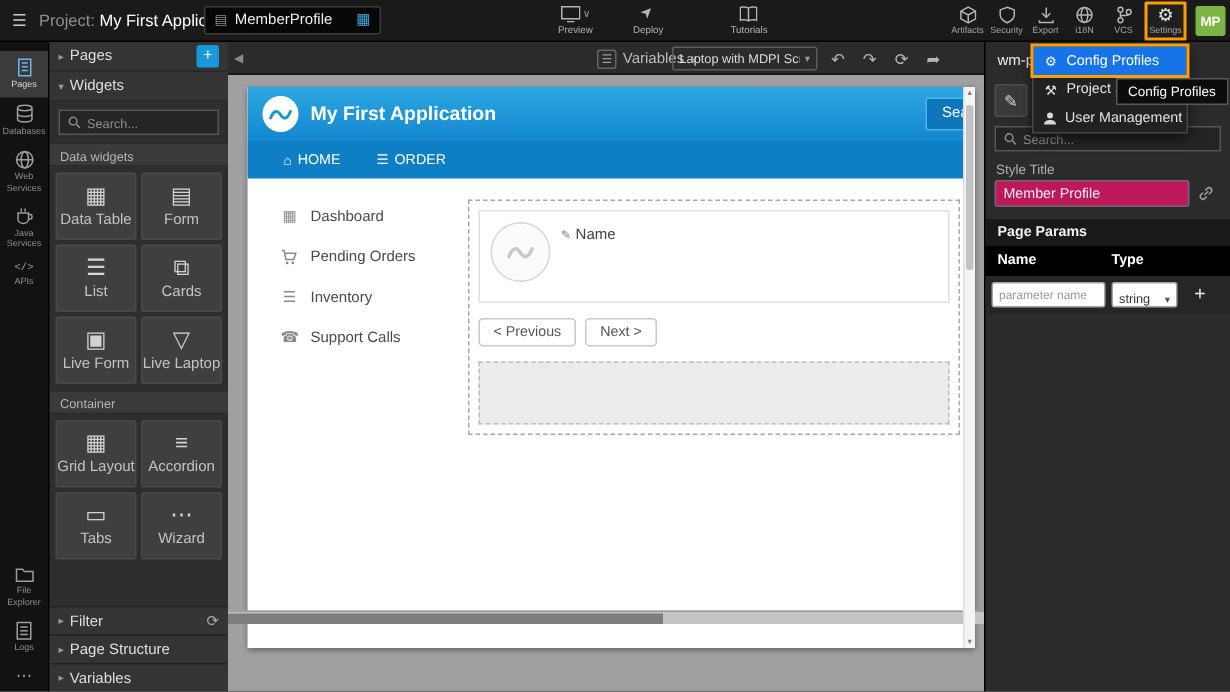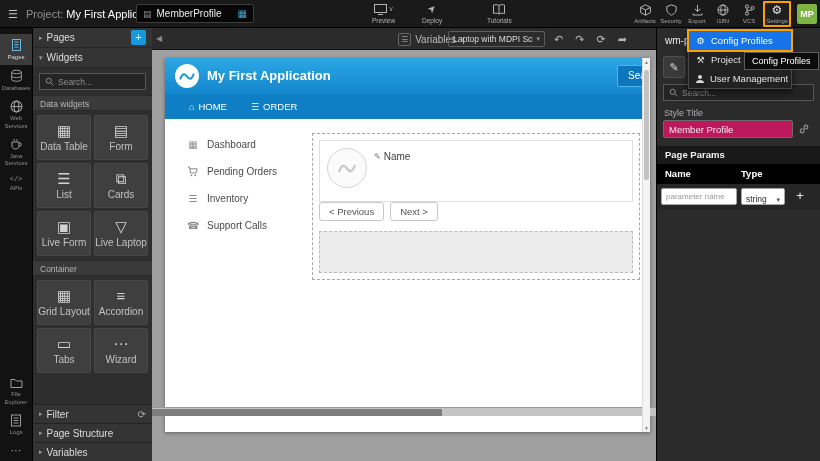--- a/index.html
+++ b/index.html
@@ -84,21 +84,21 @@
   .menu-item{display:flex;align-items:center;gap:8px;padding:8px 0 8px 22px;cursor:pointer}
   .menu-item .mico{color:#8a8a8a;font-size:10px;width:12px;text-align:center;line-height:11px}
   .menu-item .mlabel{font-size:10px;color:#4a4a4a;white-space:nowrap}
   .cv-content{flex:1;padding:14px 10px 0 2px}
   .sel-box{border:1px dashed #a8a8a8;padding:6px}
   .list-card{border:1px solid #e0e0e0;background:#fff;height:62px;position:relative;cursor:pointer}
   .avatar-ph{position:absolute;left:7px;top:7px;width:40px;height:40px;border-radius:50%;border:1px solid #d5d5d5;background:#fbfbfb;display:flex;align-items:center;justify-content:center}
   .name-row{position:absolute;left:54px;top:10px;display:flex;gap:3px;align-items:center}
   .name-row .pico{font-size:8px;color:#777}
   .name-row .nlabel{font-size:10px;color:#404040}
-  .pager{display:flex;gap:6px}
+  .pager{margin-top:10px;display:flex;gap:6px}
   .pager .pbtn{padding:3px 9px;border:1px solid #c8c8c8;border-radius:3px;background:#fff;font-size:9.5px;color:#555;cursor:pointer;white-space:nowrap}
   .empty-strip{margin-top:10px;height:42px;background:#ececec;border:1px dashed #bdbdbd}
   .cv-scroll{position:absolute;right:0;top:0;bottom:0;width:8px;background:#f4f4f4;border-left:1px solid #ddd;z-index:6}
   .cs-up{position:absolute;top:1px;left:0;width:7px;text-align:center;font-size:5px;color:#808080;cursor:pointer}
   .cs-dn{position:absolute;bottom:1px;left:0;width:7px;text-align:center;font-size:5px;color:#808080;cursor:pointer}
   .cs-thumb{position:absolute;top:12px;left:1px;width:5px;height:110px;background:#c2c2c2;border-radius:2px;cursor:pointer}
   .hscroll{position:absolute;left:0;right:0;bottom:18px;height:9px;background:#c4c4c4;border-top:1px solid #989898}
   .hthumb{position:absolute;left:0;top:1px;height:7px;width:290px;background:#7d7d7d;cursor:pointer}
   .pagebar{position:absolute;left:0;right:0;bottom:0;height:18px;background:#15a6e8}
   .page-tab{display:inline-block;height:18px;line-height:18px;padding:0 16px;background:#0d87c8;color:#fff;font-size:9.5px;cursor:pointer}

